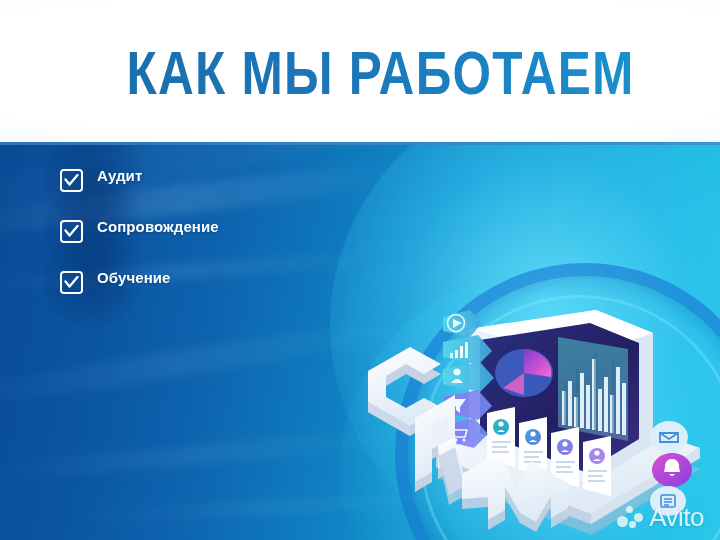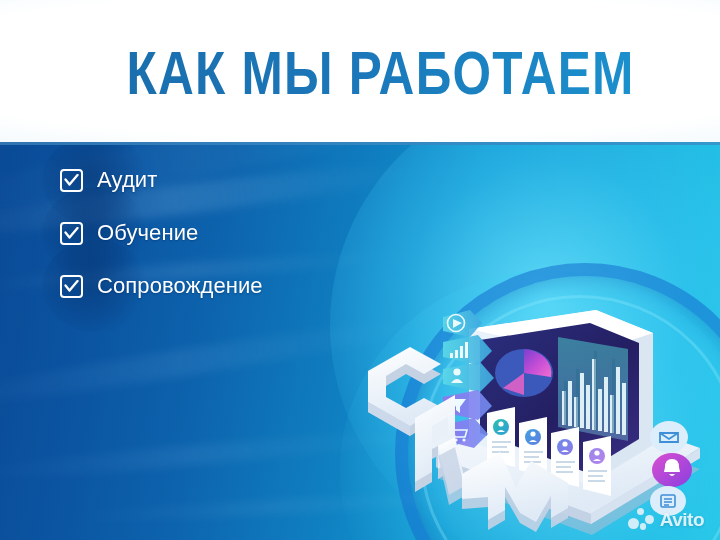--- a/index.html
+++ b/index.html
@@ -122,22 +122,22 @@
     flex:0 0 auto;
     width:23px; height:23px; margin-top:2px;
     border:2.2px solid #ffffff;
     border-radius:4px;
     display:flex; align-items:center; justify-content:center;
   }
   .checkbox svg { display:block; }
   .check-label {
     position:relative; z-index:1;
     color:#ffffff;
-    font-weight:normal;
-    font-size:22px;
+    font-weight:bold;
+    font-size:15px;
     line-height:1.22;
     letter-spacing:.1px;
     text-shadow:0 1px 2px rgba(3,35,85,.40);
   }
 
   
   .illus { position:absolute; left:0; top:0; width:720px; height:395px; z-index:3; pointer-events:none; }
 
   
   .avito {
@@ -146,21 +146,21 @@
     z-index:8;
     opacity:.92;
   }
   .avito-mark { position:relative; width:26px; height:22px; flex:0 0 auto; }
   .avito-mark i { position:absolute; display:block; border-radius:50%; background:#dff1fa; }
   .avito-mark .d1{ left:0px;  top:10px; width:11px; height:11px; }
   .avito-mark .d2{ left:9px;  top:0px;  width:7px;  height:7px; }
   .avito-mark .d3{ left:17px; top:7px;  width:9px;  height:9px; }
   .avito-mark .d4{ left:12px; top:15px; width:6.5px;height:6.5px; }
   .avito-word {
-    color:#e8f6fc; font-weight:bold; font-size:19px; line-height:1;
+    color:#e8f6fc; font-weight:normal; font-size:26px; line-height:1;
     letter-spacing:-.5px;
     text-shadow:0 1px 3px rgba(5,70,120,.28);
   }
 </style>
 </head>
 <body>
 
 <div id="poster">
 
   <div class="header-band">
@@ -417,31 +417,31 @@
 
 
 
       <div class="check-row">
         <div class="halo"></div>
         <div class="checkbox">
           <svg width="15" height="13" viewBox="0 0 15 13" aria-hidden="true">
             <path d="M1.5 5.5 L5.5 10.5 L13.5 1" fill="none" stroke="#ffffff" stroke-width="2.3" stroke-linecap="round" stroke-linejoin="round"></path>
           </svg>
         </div>
-        <div class="check-label">Обучение</div>
+        <div class="check-label">Сопровождение</div>
       </div>
 
       <div class="check-row">
         <div class="halo"></div>
         <div class="checkbox">
           <svg width="15" height="13" viewBox="0 0 15 13" aria-hidden="true">
             <path d="M1.5 5.5 L5.5 10.5 L13.5 1" fill="none" stroke="#ffffff" stroke-width="2.3" stroke-linecap="round" stroke-linejoin="round"></path>
           </svg>
         </div>
-        <div class="check-label">Сопровождение</div>
+        <div class="check-label">Обучение</div>
       </div>
 
     </div>
 
     <div class="avito">
       <span class="avito-mark">
         <i class="d1"></i>
           <i class="d2"></i>
           <i class="d3"></i>
           <i class="d4"></i>

